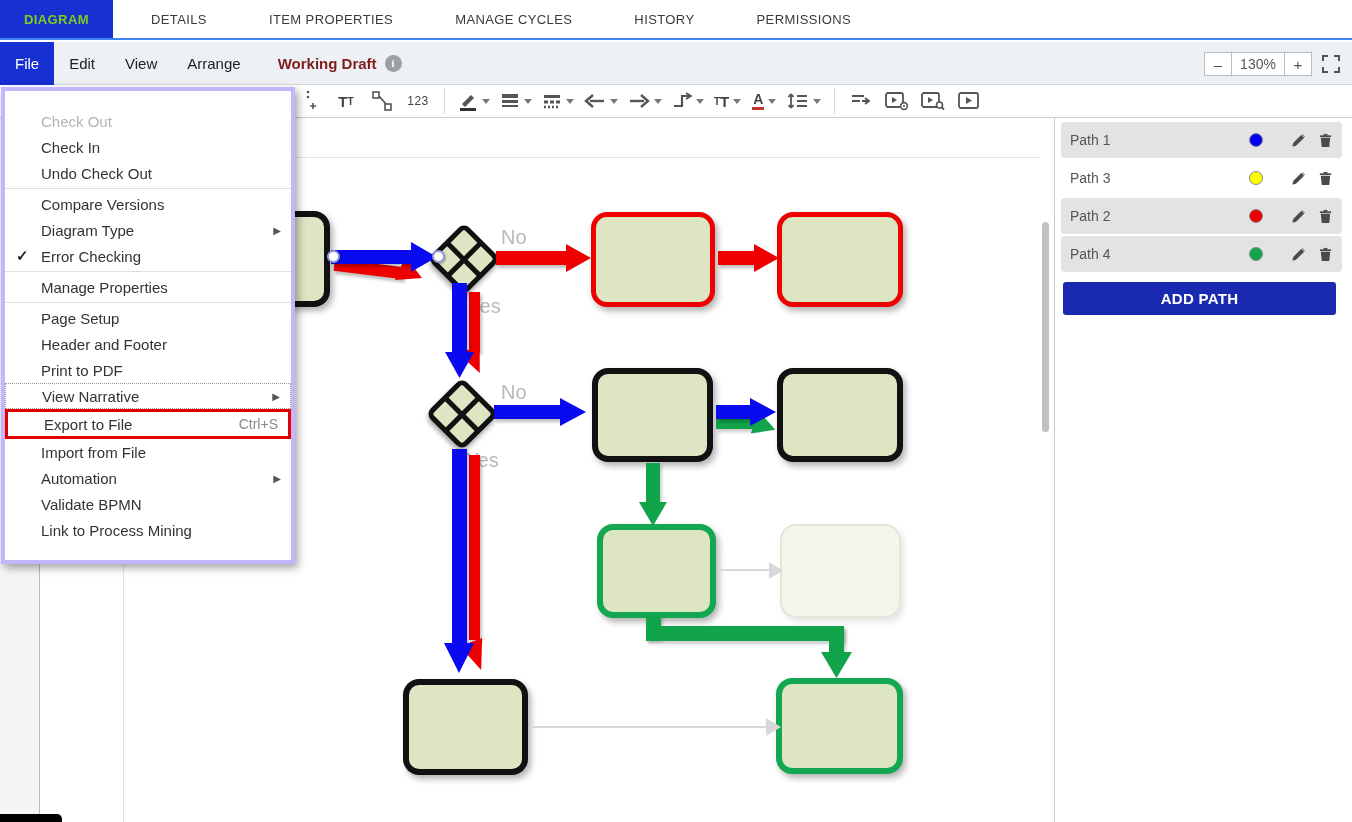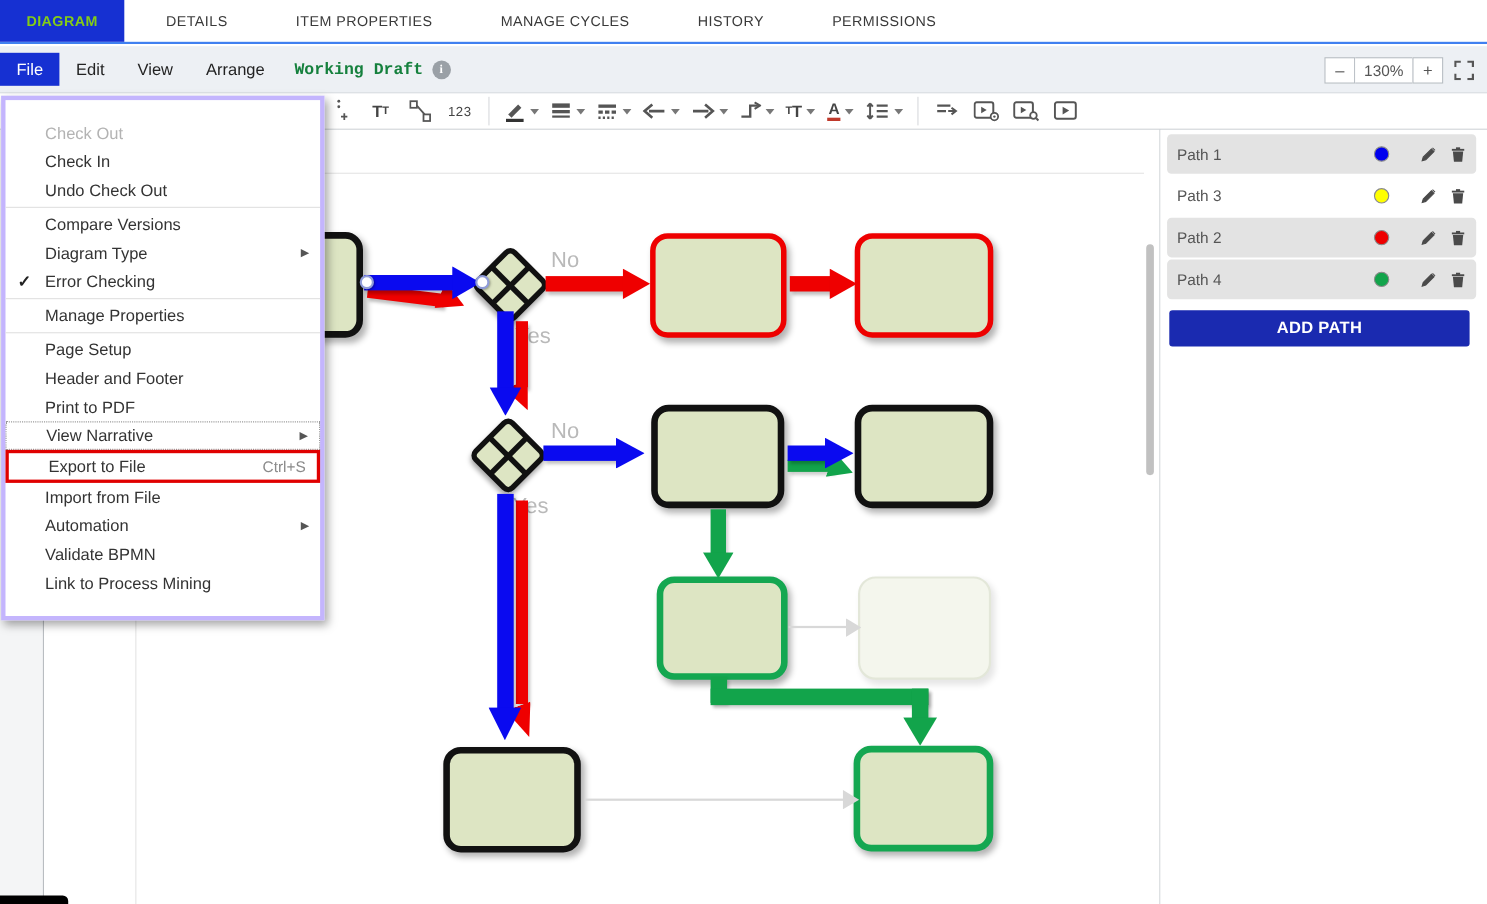--- a/index.html
+++ b/index.html
@@ -11,23 +11,23 @@
   .tabbar { position:absolute; left:0; top:0; width:1352px; height:40px; background:#fff;
             border-bottom:2px solid #4080f0; display:flex; align-items:stretch; }
   .tab { display:flex; align-items:center; padding:0 24px; font-size:13px; letter-spacing:.4px;
          color:#3a3a3a; cursor:default; white-space:nowrap; }
   .tab.active { background:#1630d2; color:#84cc16; font-weight:bold; }
   .tab + .tab { margin-left:14px; }
 
   
   .menubar { position:absolute; left:0; top:42px; width:1352px; height:43px; background:#edf0f4;
              border-bottom:1px solid #d3d7db; display:flex; align-items:center; }
-  .menu-item { height:30px; display:flex; align-items:center; padding:0 15px; font-size:15px; color:#222; }
+  .menu-item { height:43px; display:flex; align-items:center; padding:0 15px; font-size:15px; color:#222; }
   .menu-item.active { background:#1630d2; color:#fff; }
-  .wdraft { margin-left:12px; font-size:15px; font-weight:bold; color:#15803d;font-family:Liberation Mono, monospace; }
+  .wdraft { margin-left:22px; font-size:15px; font-weight:bold; color:#7f1d1d; }
   .info-dot { width:17px; height:17px; border-radius:50%; background:#9aa0a6; color:#fff; font-size:11px;
               font-weight:bold; display:flex; align-items:center; justify-content:center; margin-left:8px; font-family:"Liberation Serif",serif;}
   .zoomctl { position:absolute; right:12px; top:52px; display:flex; align-items:center; gap:0; }
   .zbtn { width:28px; height:24px; border:1px solid #b6bcc2; background:#fff; color:#555; font-size:15px;
           display:flex; align-items:center; justify-content:center; }
   .zval { width:52px; height:24px; border:1px solid #b6bcc2; border-left:none; border-right:none;
           background:#fff; color:#555; font-size:14px; display:flex; align-items:center; justify-content:center; }
   .fs-icon { margin-left:10px; width:18px; height:18px; }
 
   

